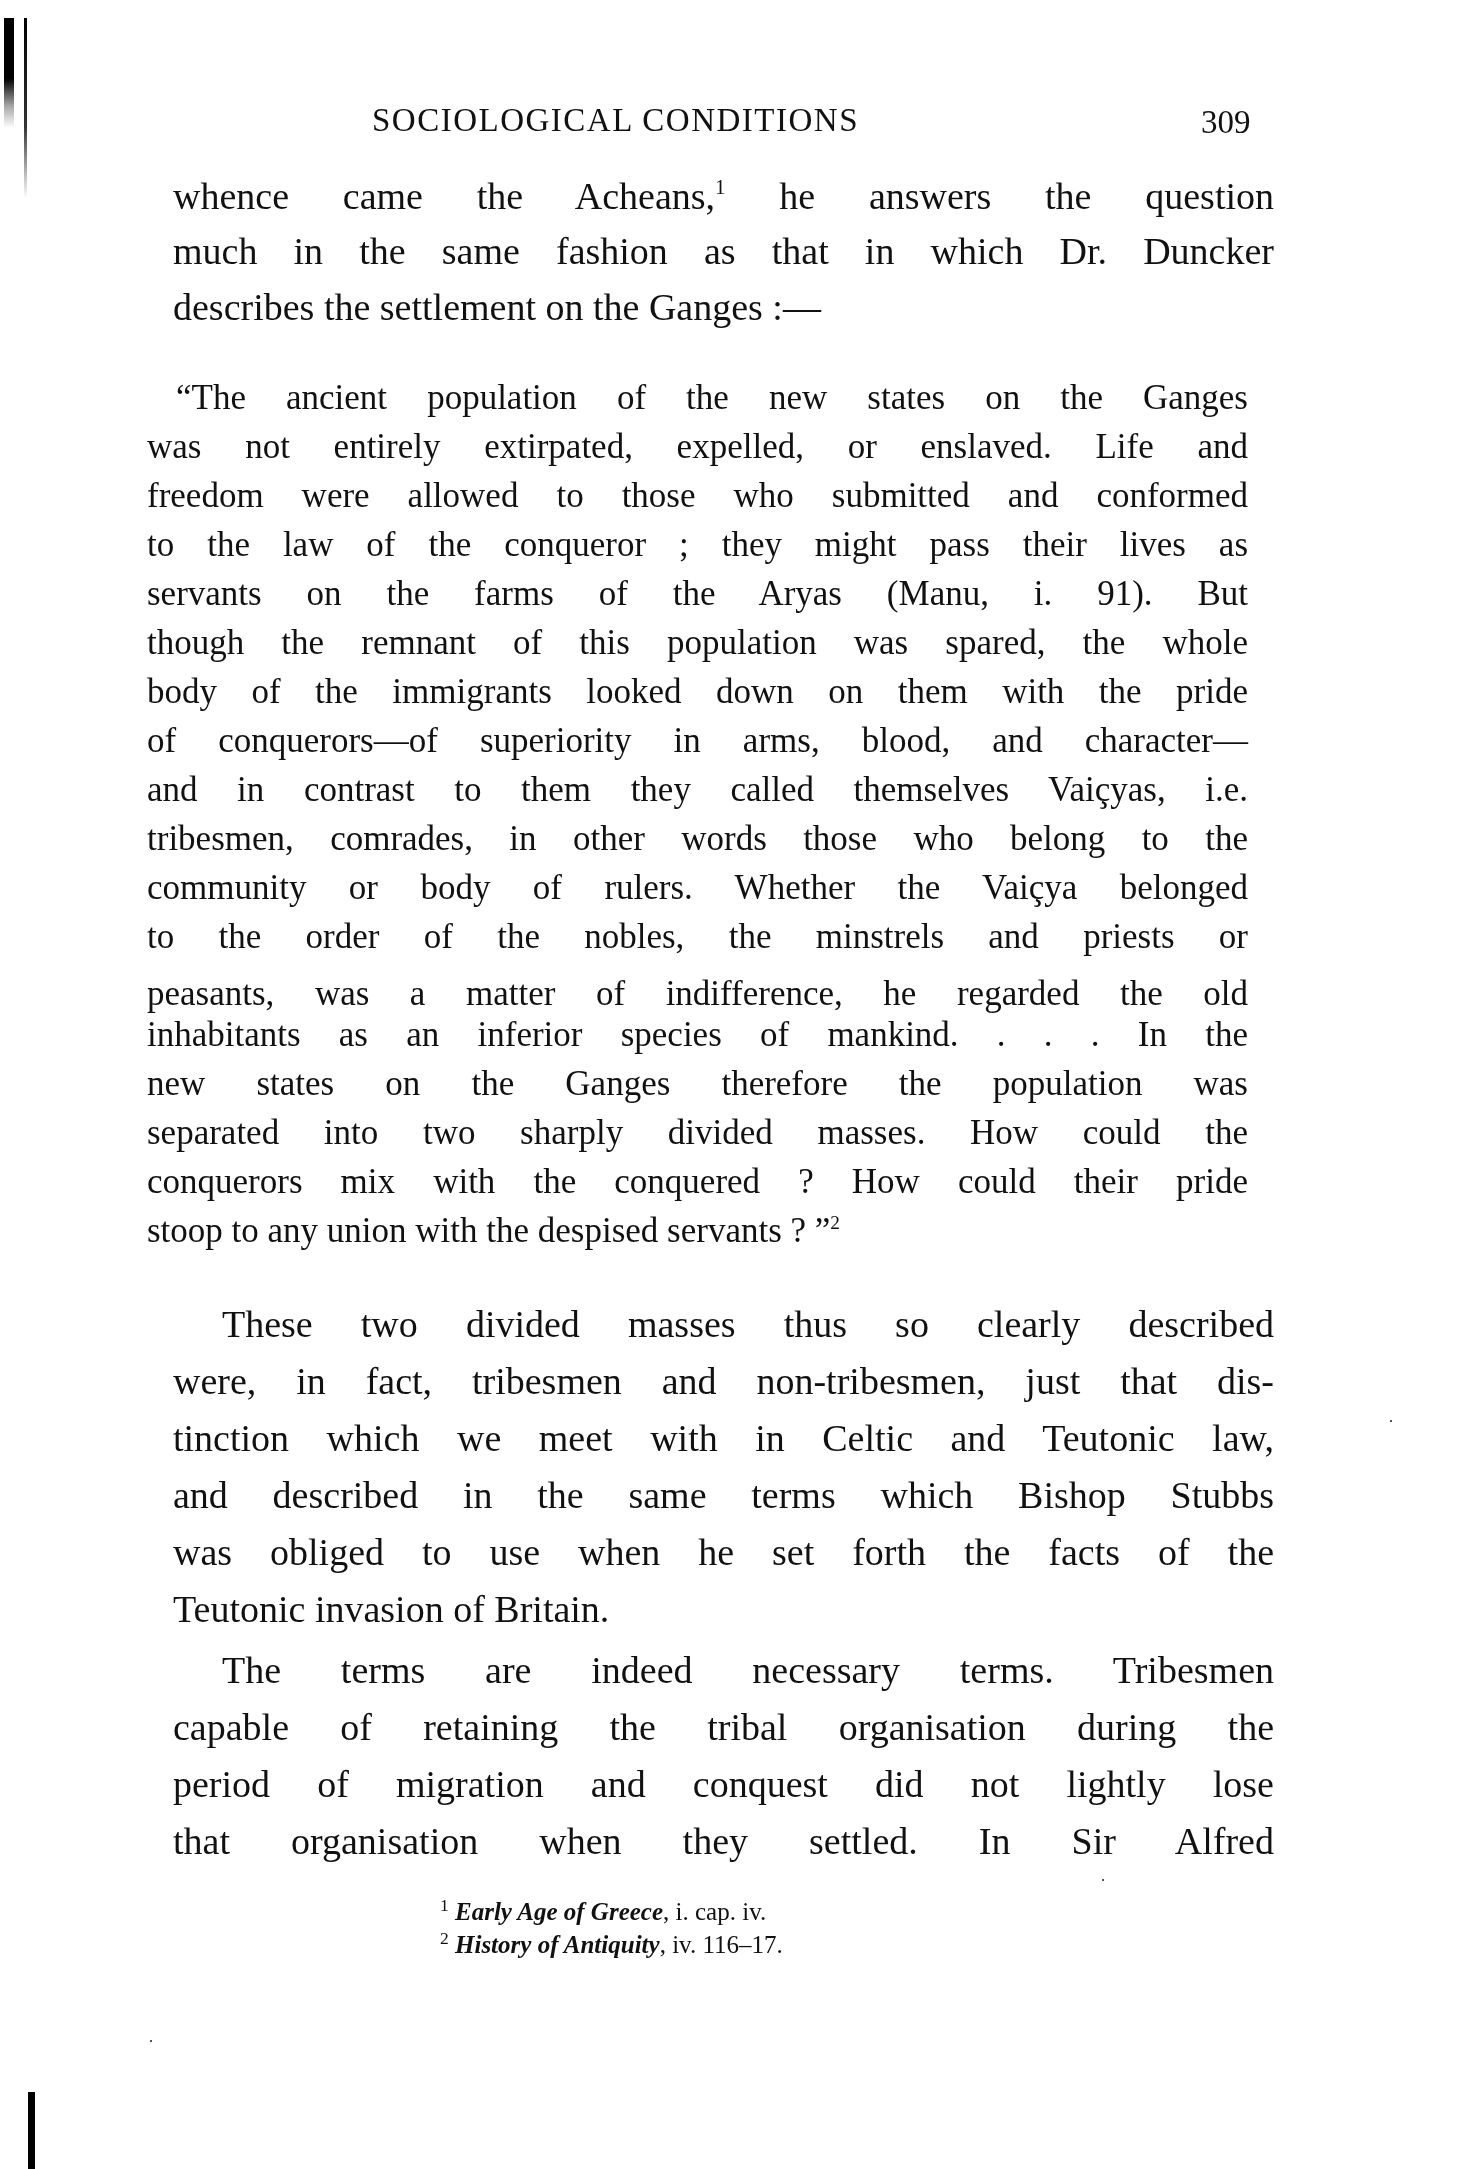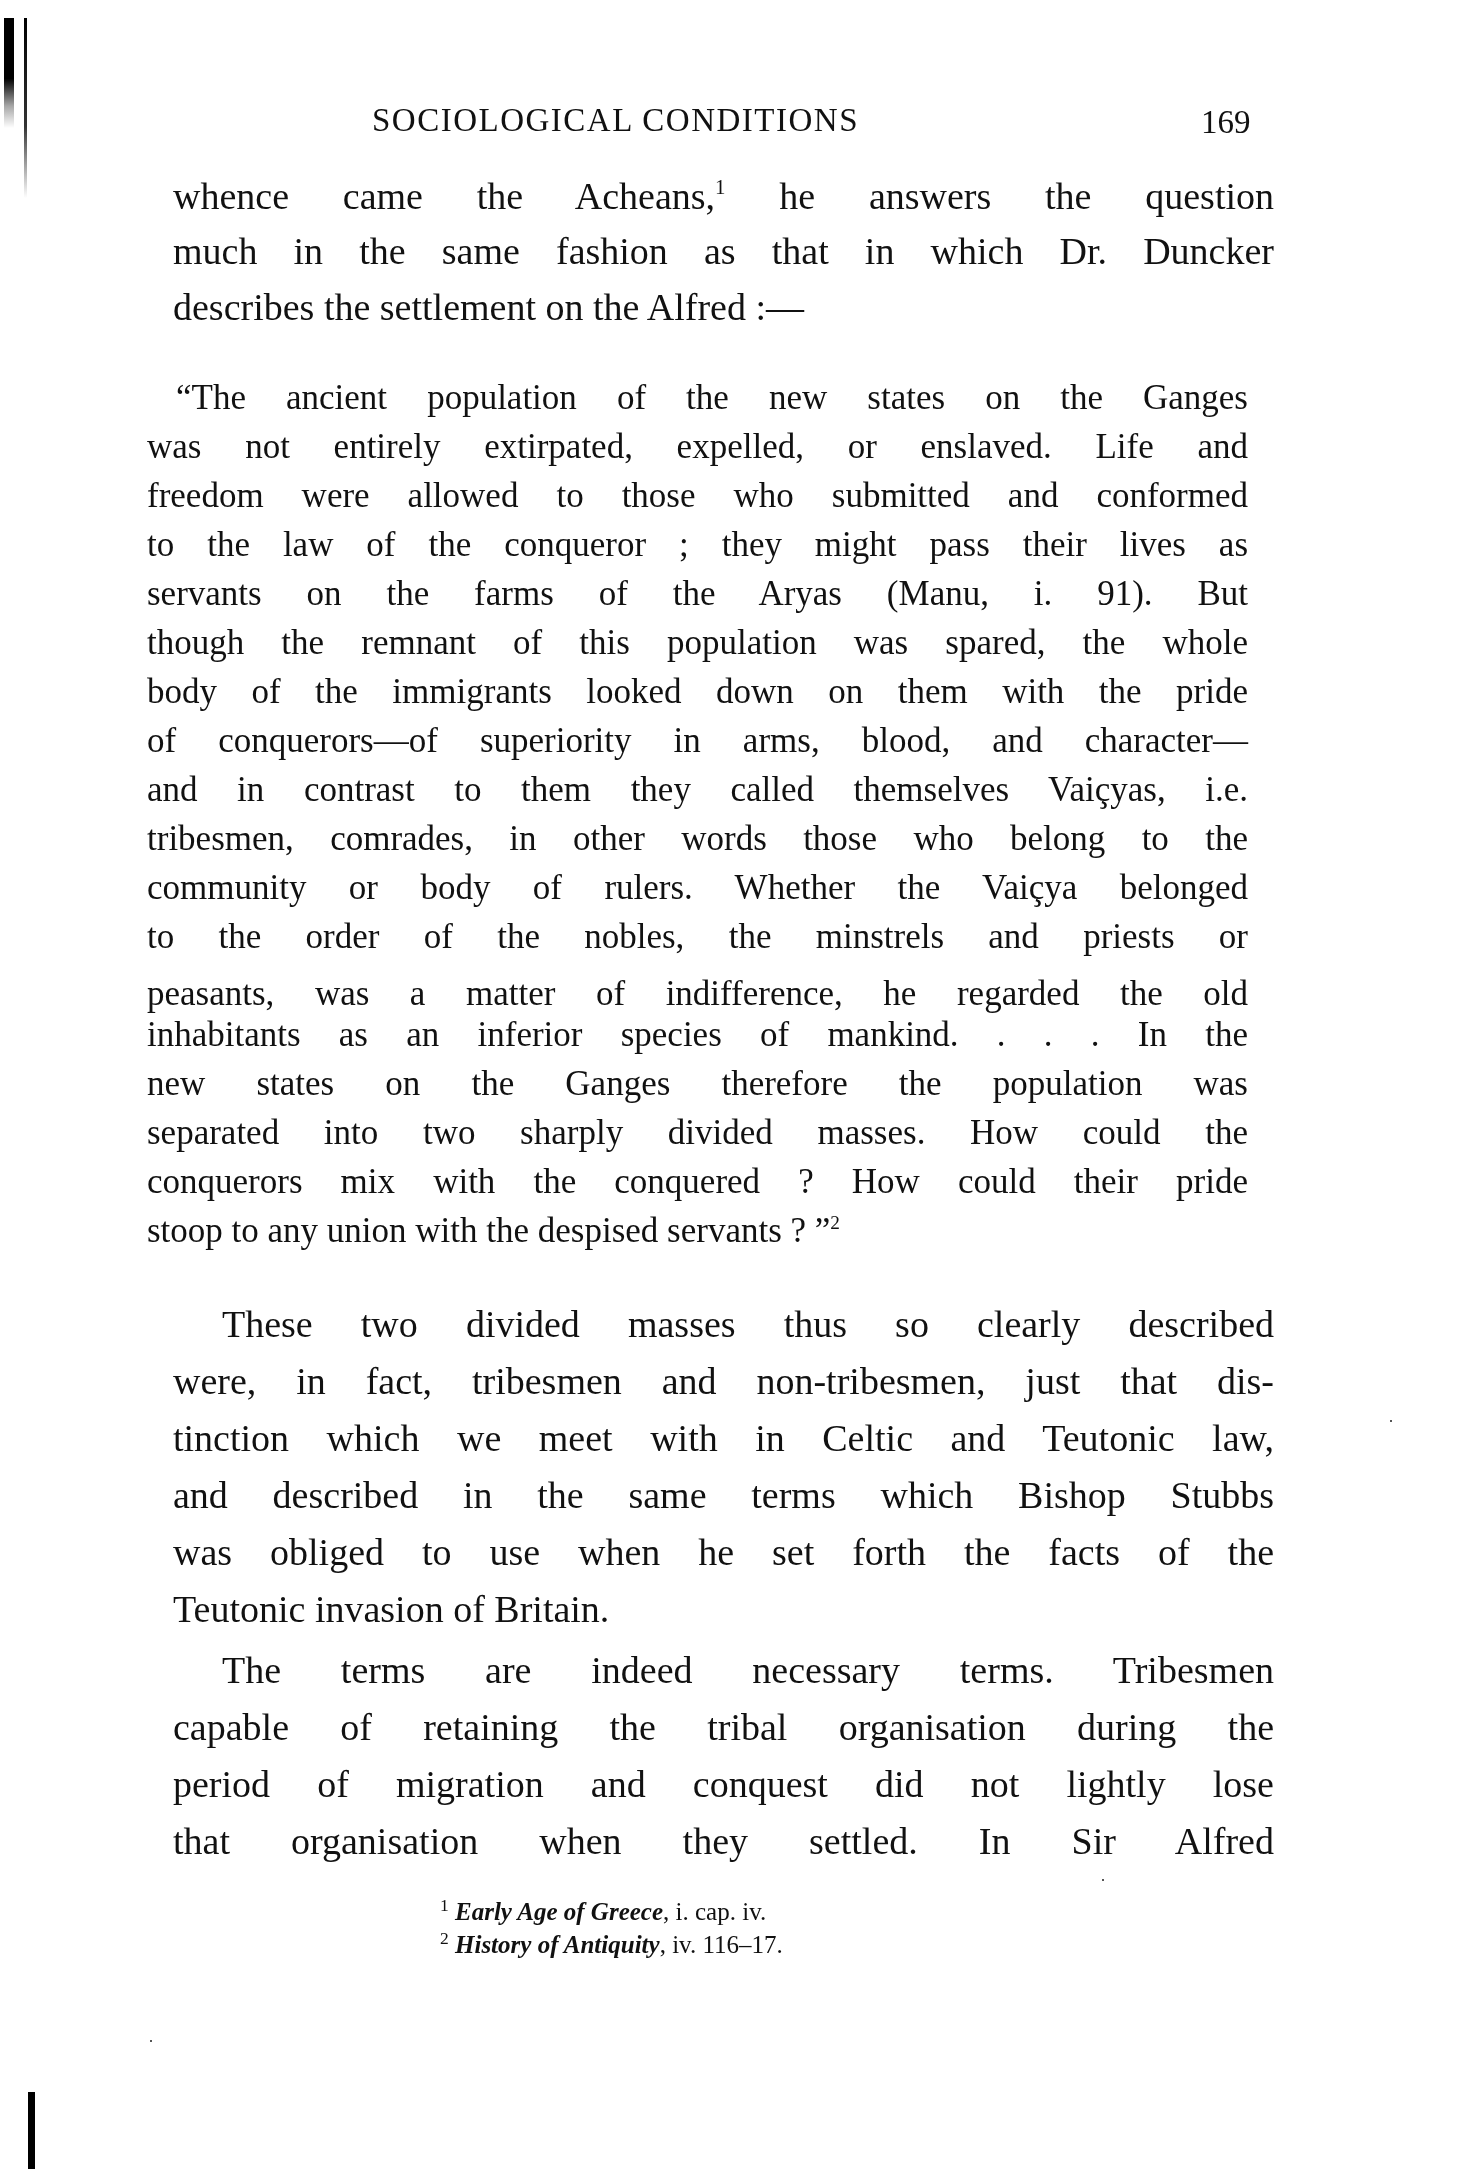--- a/index.html
+++ b/index.html
@@ -120,26 +120,26 @@
 <body>
 
 <div class="page">
 
   <div class="scan-edge-top"></div>
   <div class="scan-edge-top-thin"></div>
   <div class="scan-edge-bottom"></div>
 
   <div class="running-head">
     <span class="running-title">SOCIOLOGICAL CONDITIONS</span>
-    <span class="page-number">169</span>
+    <span class="page-number">309</span>
   </div>
 
   <div class="line body-line" style="top:172px;"><span>whence came the Acheans,</span><sup>1</sup><span> he answers the question</span></div>
   <div class="line body-line" style="top:227px;">much in the same fashion as that in which Dr. Duncker</div>
-  <div class="line body-line last" style="top:283px;">describes the settlement on the Alfred :—</div>
+  <div class="line body-line last" style="top:283px;">describes the settlement on the Ganges :—</div>
 
   <div class="line quote-line indent-quote" style="top:378px;">“The ancient population of the new states on the Ganges</div>
   <div class="line quote-line" style="top:427px;">was not entirely extirpated, expelled, or enslaved.  Life and</div>
   <div class="line quote-line" style="top:476px;">freedom were allowed to those who submitted and conformed</div>
   <div class="line quote-line" style="top:525px;">to the law of the conqueror ; they might pass their lives as</div>
   <div class="line quote-line" style="top:574px;">servants on the farms of the Aryas (Manu, i. 91).  But</div>
   <div class="line quote-line" style="top:623px;">though the remnant of this population was spared, the whole</div>
   <div class="line quote-line" style="top:672px;">body of the immigrants looked down on them with the pride</div>
   <div class="line quote-line" style="top:721px;">of conquerors—of superiority in arms, blood, and character—</div>
   <div class="line quote-line" style="top:770px;">and in contrast to them they called themselves Vaiçyas, i.e.</div>

